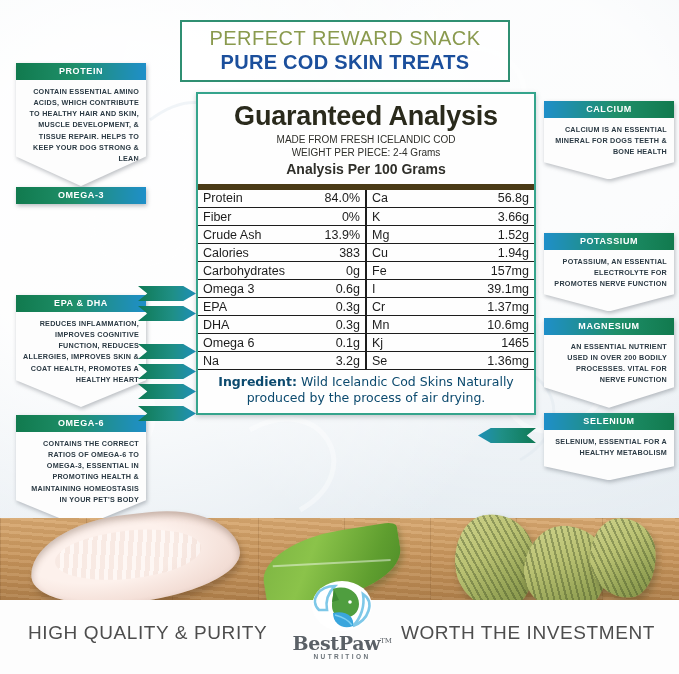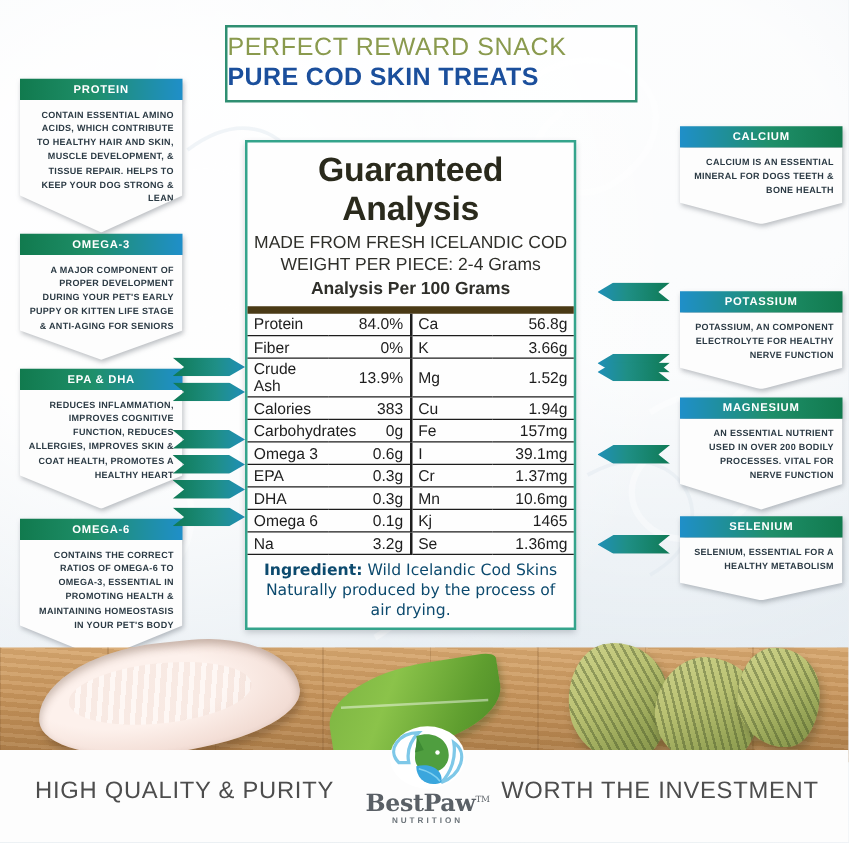--- a/index.html
+++ b/index.html
@@ -15,21 +15,21 @@
       radial-gradient(circle at 78% 22%, rgba(255,255,255,.85) 0 20%, rgba(255,255,255,0) 58%),
       radial-gradient(circle at 50% 70%, rgba(226,234,240,.9) 0 40%, rgba(255,255,255,0) 75%),
       linear-gradient(150deg,#f4f7f9 0%,#e9eef3 45%,#dfe7ee 78%,#eef3f7 100%);
   }
   
   .swirls{position:absolute;inset:0;opacity:.5;pointer-events:none;}
   
   .header{
     position:absolute;left:180px;top:20px;width:330px;height:62px;
     border:2px solid #2f8f72;background:rgba(255,255,255,.55);
-    box-sizing:border-box;
+    box-sizing:border-box;text-align:center;
   }
   .header .l1{
     font-size:20px;letter-spacing:.5px;color:#8a9a4e;margin-top:5px;
     font-family:"Liberation Sans", sans-serif;
   }
   .header .l2{
     font-size:20px;font-weight:bold;color:#1b4f9c;letter-spacing:.3px;margin-top:1px;
   }
   
   .callout{position:absolute;width:130px;filter:drop-shadow(1px 2px 2px rgba(60,70,80,.35));}
@@ -50,29 +50,29 @@
   }
   
   .arrow{position:absolute;height:15px;width:58px;
     filter:drop-shadow(1px 1px 1px rgba(50,60,70,.3));}
   .arrow.r{background:linear-gradient(90deg,#0f7a55 0%,#1f8f86 60%,#1f8fb8 100%);
     clip-path:polygon(0 0,78% 0,100% 50%,78% 100%,0 100%,16% 50%);}
   .arrow.l{background:linear-gradient(270deg,#0f7a55 0%,#1f8f86 60%,#1f8fb8 100%);
     clip-path:polygon(22% 0,100% 0,84% 50%,100% 100%,22% 100%,0 50%);}
   
   .panel{
-    position:absolute;left:196px;top:112px;width:265px;
+    position:absolute;left:196px;top:92px;width:340px;
     border:2px solid #35a48c;background:#fefefe;box-sizing:border-box;
     box-shadow:0 2px 5px rgba(50,60,70,.25);
   }
   .panel .ptitle{
     font-size:27px;font-weight:bold;color:#2a2a1c;text-align:center;
     margin:7px 0 2px;letter-spacing:-.2px;
   }
-  .panel .psub{font-size:14px;color:#2f2f2a;text-align:center;line-height:1.28;}
+  .panel .psub{font-size:10px;color:#2f2f2a;text-align:center;line-height:1.28;}
   .panel .psub.b{font-weight:bold;font-size:14px;margin-top:1px;}
   .topbar{height:6px;background:#4a3a16;margin-top:5px;}
   table.analysis{width:100%;border-collapse:collapse;table-layout:fixed;}
   table.analysis td{
     font-size:12.5px;color:#1d1d1d;padding:1px 5px;height:18px;
     border-bottom:1px solid #1d1d1d;box-sizing:border-box;
   }
   td.k{text-align:left;}
   td.v{text-align:right;}
   td.k2{text-align:left;border-left:2px solid #1d1d1d;}
@@ -167,23 +167,20 @@
 
   <div class="callout left" style="left:16px;top:63px;">
     <div class="cap">PROTEIN</div>
     <div class="bodywrap">
       <div class="body">CONTAIN ESSENTIAL AMINO ACIDS, WHICH CONTRIBUTE TO HEALTHY HAIR AND SKIN, MUSCLE DEVELOPMENT, &amp; TISSUE REPAIR. HELPS TO KEEP YOUR DOG STRONG &amp; LEAN</div>
     </div>
   </div>
 
   <div class="callout left" style="left:16px;top:187px;">
     <div class="cap">OMEGA-3</div>
-    <div class="bodywrap">
-      <div class="body">A MAJOR COMPONENT OF PROPER DEVELOPMENT DURING YOUR PET'S EARLY PUPPY OR KITTEN LIFE STAGE &amp; ANTI-AGING FOR SENIORS</div>
-    </div>
   </div>
 
   <div class="callout left" style="left:16px;top:295px;">
     <div class="cap">EPA &amp; DHA</div>
     <div class="bodywrap">
       <div class="body">REDUCES INFLAMMATION, IMPROVES COGNITIVE FUNCTION, REDUCES ALLERGIES, IMPROVES SKIN &amp; COAT HEALTH, PROMOTES A HEALTHY HEART</div>
     </div>
   </div>
 
   <div class="callout left" style="left:16px;top:415px;">
@@ -196,21 +193,21 @@
   <div class="callout right" style="left:544px;top:101px;">
     <div class="cap">CALCIUM</div>
     <div class="bodywrap">
       <div class="body">CALCIUM IS AN ESSENTIAL MINERAL FOR DOGS TEETH &amp; BONE HEALTH</div>
     </div>
   </div>
 
   <div class="callout right" style="left:544px;top:233px;">
     <div class="cap">POTASSIUM</div>
     <div class="bodywrap">
-      <div class="body">POTASSIUM, AN COMPONENT ELECTROLYTE FOR HEALTHY NERVE FUNCTION</div>
+      <div class="body">POTASSIUM, AN ESSENTIAL ELECTROLYTE FOR PROMOTES NERVE FUNCTION</div>
     </div>
   </div>
 
   <div class="callout right" style="left:544px;top:318px;">
     <div class="cap">MAGNESIUM</div>
     <div class="bodywrap">
       <div class="body">AN ESSENTIAL NUTRIENT USED IN OVER 200 BODILY PROCESSES. VITAL FOR NERVE FUNCTION</div>
     </div>
   </div>
 

